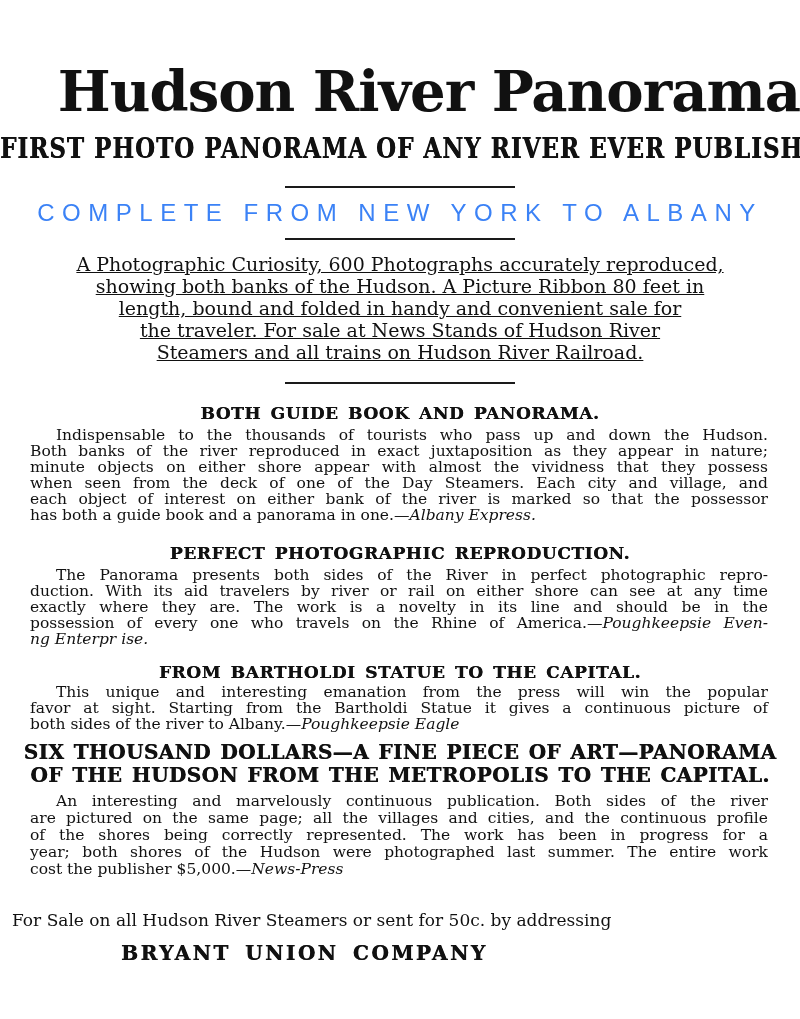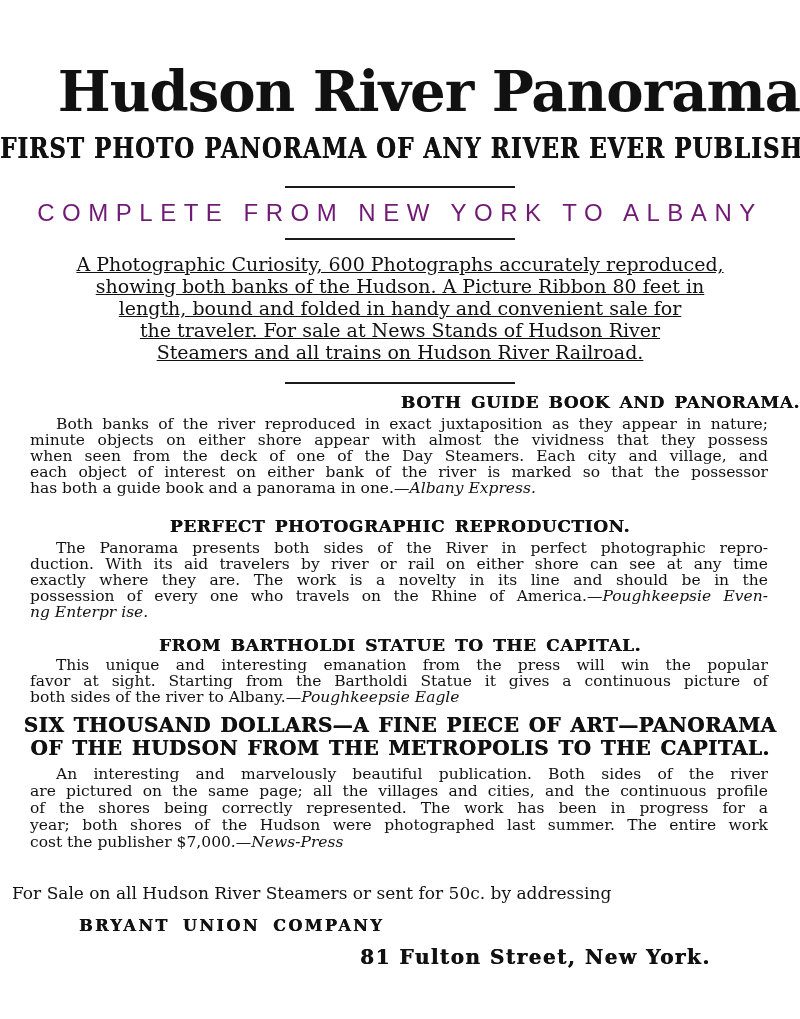--- a/index.html
+++ b/index.html
@@ -22,36 +22,36 @@
     font-size:23px;font-weight:bold;letter-spacing:1px;white-space:nowrap;
     transform:scaleY(1.18);transform-origin:center;
     text-shadow:0.4px 0 0 currentColor;
   }
   .rule{width:230px;height:2px;background:#1a1a1a;margin:0 auto;}
   .rule-top{margin-top:25px;}
   .banner{
     margin-top:10px;text-align:center;
     font-family:"Liberation Sans", sans-serif;font-weight:400;
     font-size:24px;line-height:30px;letter-spacing:7.5px;white-space:nowrap;
-    color:#701a75;
+    color:#3b82f6;
   }
   .rule-mid{margin-top:10px;}
 
   
   .intro{margin:13px 20px 0 20px;font-size:19px;line-height:22px;text-decoration:underline;}
   .center-lines .tline{text-align:center;}
   .rule-intro{margin-top:19px;}
 
   
   .sec-head{
     margin:0;text-align:center;font-weight:bold;
     font-size:17px;line-height:17px;letter-spacing:0.6px;word-spacing:3px;
     text-shadow:0.3px 0 0 currentColor;white-space:nowrap;
   }
-  .sec1 .sec-head{margin-top:10px;text-align:right;}
+  .sec1 .sec-head{margin-top:21px;}
   .sec2 .sec-head{margin-top:22px;}
   .sec3 .sec-head{margin-top:17px;}
   .para{margin:5px 32px 0 30px;font-size:15.5px;line-height:16px;}
   .just-lines .tline{text-align:justify;text-align-last:justify;}
   .just-lines .tline:last-child{text-align-last:left;}
   .para .tline:first-child{text-indent:26px;}
   .sec3 .para{margin-top:3px;}
 
   .big-head{
     margin:9px 0 0 0;font-weight:bold;
@@ -59,24 +59,25 @@
     text-shadow:0.4px 0 0 currentColor;
   }
   .sec4 .para{margin-top:6px;line-height:17px;}
 
   .attr-it{font-style:italic;}
 
   
   .footer{margin-top:29px;}
   .sale-line{padding-left:12px;font-size:17px;line-height:26px;white-space:nowrap;}
   .company{
-    margin-top:9px;padding-left:79px;
-    font-size:16px;line-height:22px;font-weight:bold;
+    margin-top:9px;padding-left:110px;
+    font-size:20px;line-height:22px;font-weight:bold;
     letter-spacing:2.5px;word-spacing:5px;white-space:nowrap;
     text-shadow:0.5px 0 0 currentColor;
+    margin-left:11px;
   }
   .address{
     margin-top:9px;padding-left:360px;
     font-size:20px;line-height:22px;font-weight:bold;
     letter-spacing:1.5px;white-space:nowrap;
     text-shadow:0.5px 0 0 currentColor;
   }
 </style>
 </head>
 <body>
@@ -101,20 +102,21 @@
       <div class="tline"><span>length, bound and folded in handy and convenient sale for</span></div>
       <div class="tline"><span>the traveler.  For sale at News Stands of Hudson River</span></div>
       <div class="tline"><span>Steamers and all trains on Hudson River Railroad.</span></div>
     </div>
 
   <div class="rule rule-intro"></div>
 
   <section class="sec1">
     <h2 class="sec-head">BOTH GUIDE BOOK AND PANORAMA.</h2>
     <div class="para just-lines">
+        <div class="tline"><span>Indispensable to the thousands of tourists who pass up and down the Hudson.</span></div>
         <div class="tline"><span>Both banks of the river reproduced in exact juxtaposition as they appear in nature;</span></div>
         <div class="tline"><span>minute objects on either shore appear with almost the vividness that they possess</span></div>
         <div class="tline"><span>when seen from the deck of one of the Day Steamers.  Each city and village, and</span></div>
         <div class="tline"><span>each object of interest on either bank of the river is marked so that the possessor</span></div>
         <div class="tline"><span>has both a guide book and a panorama in one.—</span><span class="attr-it">Albany Express.</span></div>
       </div>
   </section>
 
   <section class="sec2">
     <h2 class="sec-head">PERFECT PHOTOGRAPHIC REPRODUCTION.</h2>
@@ -135,27 +137,26 @@
         <div class="tline"><span>both sides of the river to Albany.—</span><span class="attr-it">Poughkeepsie Eagle</span></div>
       </div>
   </section>
 
   <section class="sec4">
     <h2 class="big-head center-lines">
         <div class="tline"><span>SIX THOUSAND DOLLARS—A FINE PIECE OF ART—PANORAMA</span></div>
         <div class="tline"><span>OF THE HUDSON FROM THE METROPOLIS TO THE CAPITAL.</span></div>
       </h2>
     <div class="para just-lines">
-        <div class="tline"><span>An interesting and marvelously beautiful publication.  Both sides of the river</span></div>
+        <div class="tline"><span>An interesting and marvelously continuous publication.  Both sides of the river</span></div>
         <div class="tline"><span>are pictured on the same page; all the villages and cities, and the continuous profile</span></div>
         <div class="tline"><span>of the shores being correctly represented.  The work has been in progress for a</span></div>
         <div class="tline"><span>year; both shores of the Hudson were photographed last summer.  The entire work</span></div>
-        <div class="tline"><span>cost the publisher $7,000.—</span><span class="attr-it">News-Press</span></div>
+        <div class="tline"><span>cost the publisher $5,000.—</span><span class="attr-it">News-Press</span></div>
       </div>
   </section>
 
   <div class="footer">
     <div class="sale-line">For Sale on all Hudson River Steamers or sent for 50c.  by addressing</div>
     <div class="company">BRYANT UNION COMPANY</div>
-    <div class="address">81 Fulton Street, New York.</div>
   </div>
 
 </div>
 
 </body></html>

